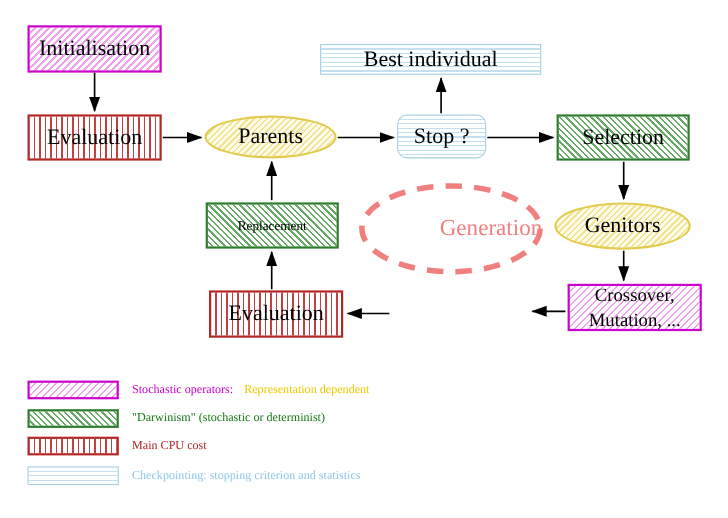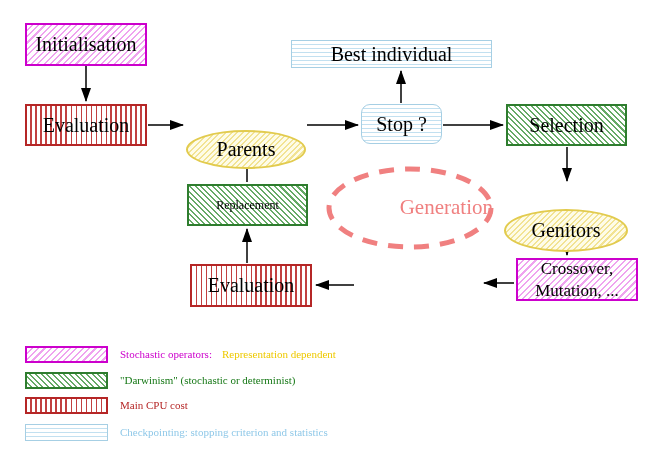--- a/index.html
+++ b/index.html
@@ -40,21 +40,20 @@
     background: repeating-linear-gradient(90deg, #fff 0, #fff 3.5px, var(--red-line) 3.5px, var(--red-line) 5px);
     border: 2px solid var(--red);
   }
   .lines-cyan {
     background: repeating-linear-gradient(180deg, #fff 0, #fff 3px, var(--cyan-line) 3px, var(--cyan-line) 4px);
     border: 1px solid var(--cyan-border);
   }
   .hatch-yellow {
     background: repeating-linear-gradient(135deg, var(--yellow-bg) 0, var(--yellow-bg) 2.5px, var(--yellow-line) 2.5px, var(--yellow-line) 4px);
     border: 2px solid var(--yellow-border);
-    margin-top: 25px;
   }
   .two-line { font-size: 17px; line-height: 1.25; flex-direction: column; }
   #generation-label {
     position: absolute;
     display: flex; align-items: center; justify-content: flex-end;
     color: var(--coral);
     font-size: 21px;
     z-index: 2;
   }
   .legend-row {

